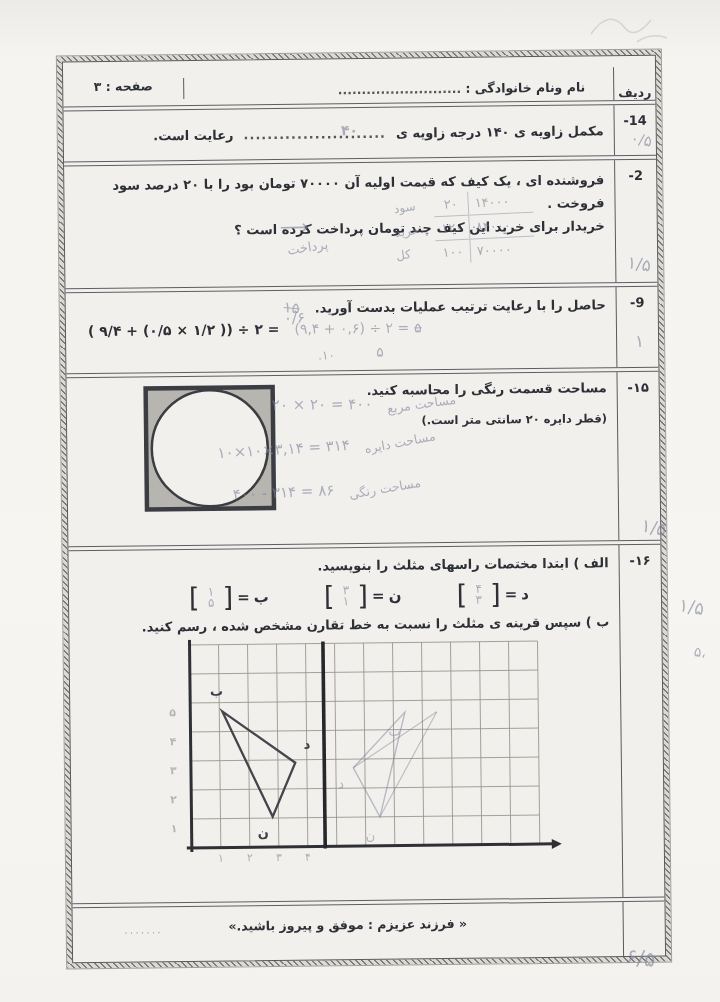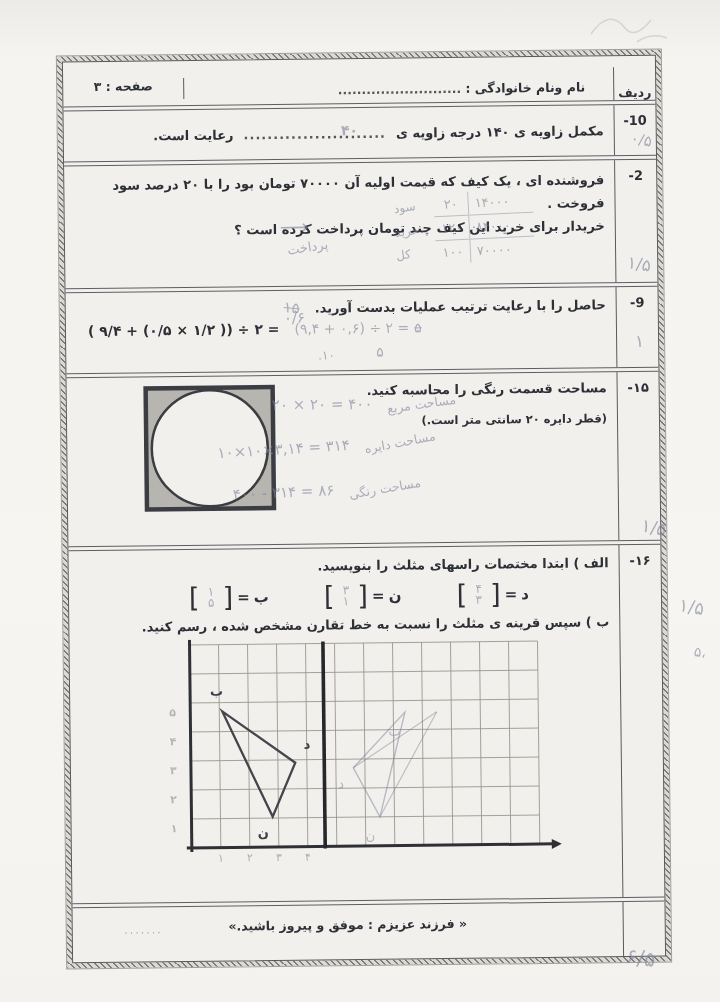--- a/index.html
+++ b/index.html
@@ -117,21 +117,21 @@
           <span>نام ونام خانوادگی :</span>
           <span class="dots">..........................</span>
         </div>
         <div class="page-cell">صفحه : ۳</div>
       </div>
     </div>
     <div class="sep"></div>
 
     <div class="row q12">
       <div class="radif">
-        <span class="ltr">-10</span>
+        <span class="ltr">-14</span>
         <span class="grade pencil" style="top:26px;right:4px;transform:rotate(12deg);">۰/۵</span>
       </div>
       <div class="content printed">
         <span>مکمل زاویه ی ۱۴۰ درجه زاویه ی</span>
         <span class="blank">
           <span class="dots">........................</span>
           <span class="ans pencil">۴۰</span>
         </span>
         <span>رعایت است.</span>
       </div>

